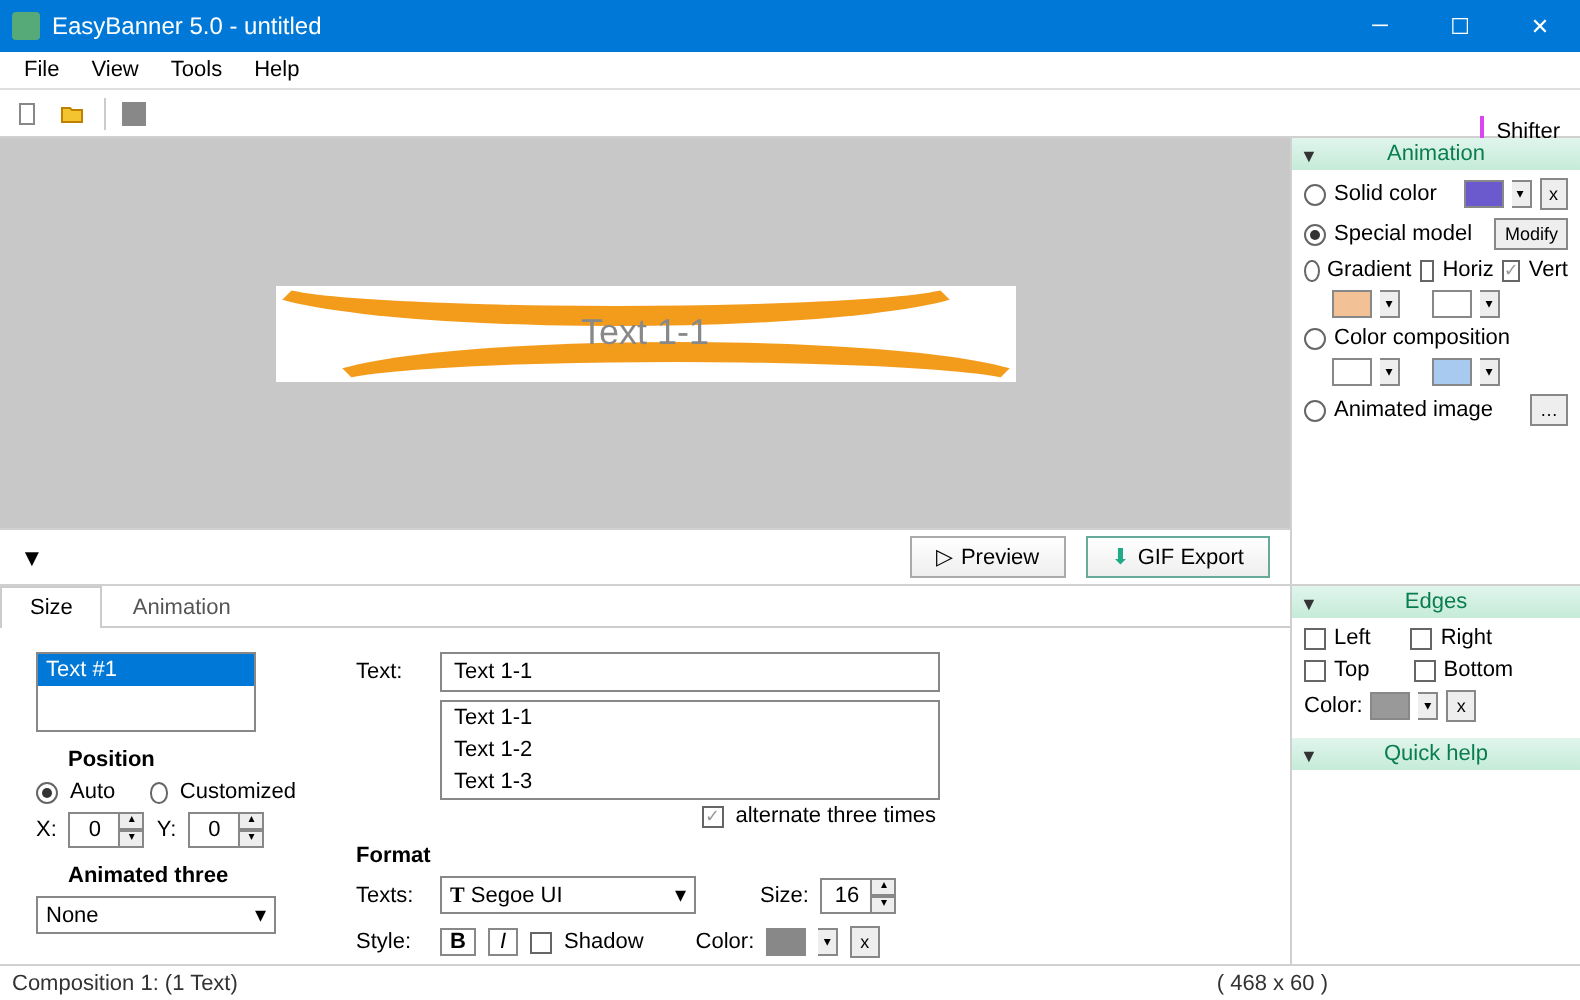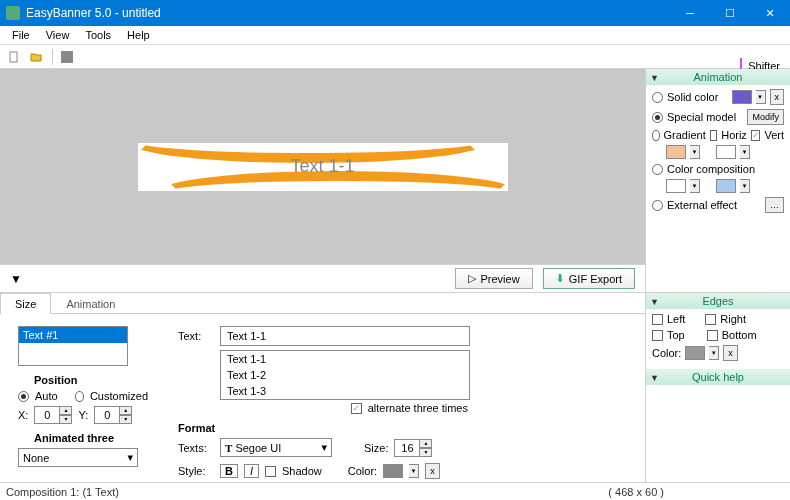--- a/index.html
+++ b/index.html
@@ -163,21 +163,21 @@
       </div>
       <div class="rp-row" style="padding-left:14px">
         <span class="swatch sm" style="background:#fff"></span>
           <span class="dropbtn">▾</span>
         <span style="width:8px"></span>
         <span class="swatch sm" style="background:#a8c9f0"></span>
           <span class="dropbtn">▾</span>
       </div>
       <div class="rp-row">
         <span class="radio"></span>
-        <span>External effect</span>
+        <span>Animated image</span>
         <span style="flex:1"></span>
         <span class="minibtn">…</span>
       </div>
     </div>
   </div>
 </div>
 
 <div class="bottomarea">
   <div class="bottomleft">
     <div class="tabs">
@@ -235,21 +235,21 @@
             <div>Text 1-3</div>
           </div>
         </div>
         <div class="hrow" style="justify-content:flex-end;width:290px;margin-top:2px">
           <span class="check sel"></span>
           <span>alternate three times</span>
         </div>
         <div class="label-b" style="margin-left:0">Format</div>
         <div class="hrow">
           <span style="width:36px">Texts:</span>
-          <div class="select" style="width:112px">
+          <div class="select" style="width:128px">
               <span><b style="font-family:serif">T</b> <span>Segoe UI</span></span>
               <span>▾</span>
             </div>
           <span style="width:20px"></span>
           <span>Size:</span>
           <div class="numspin">
               <input value="16" style="">
               <div class="spinbtns">
                 <div>▴</div>
                 <div>▾</div>

